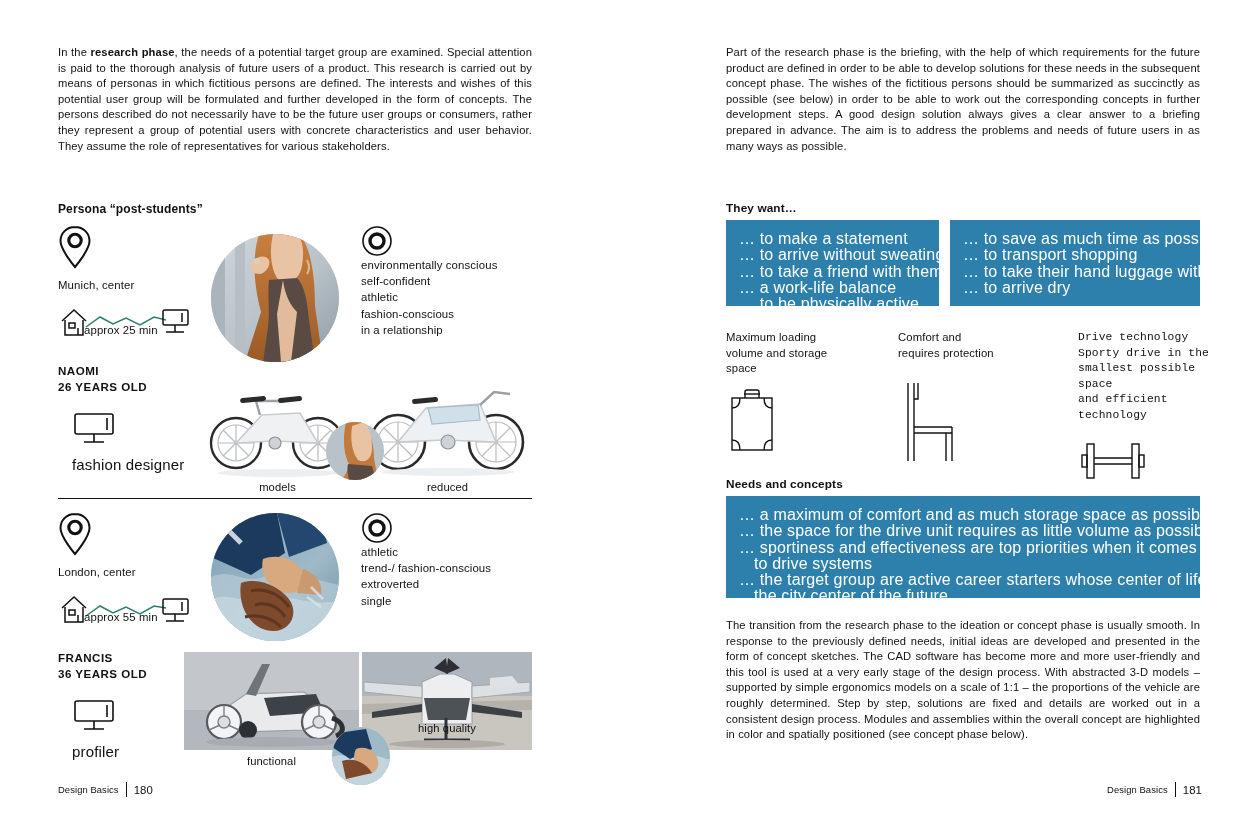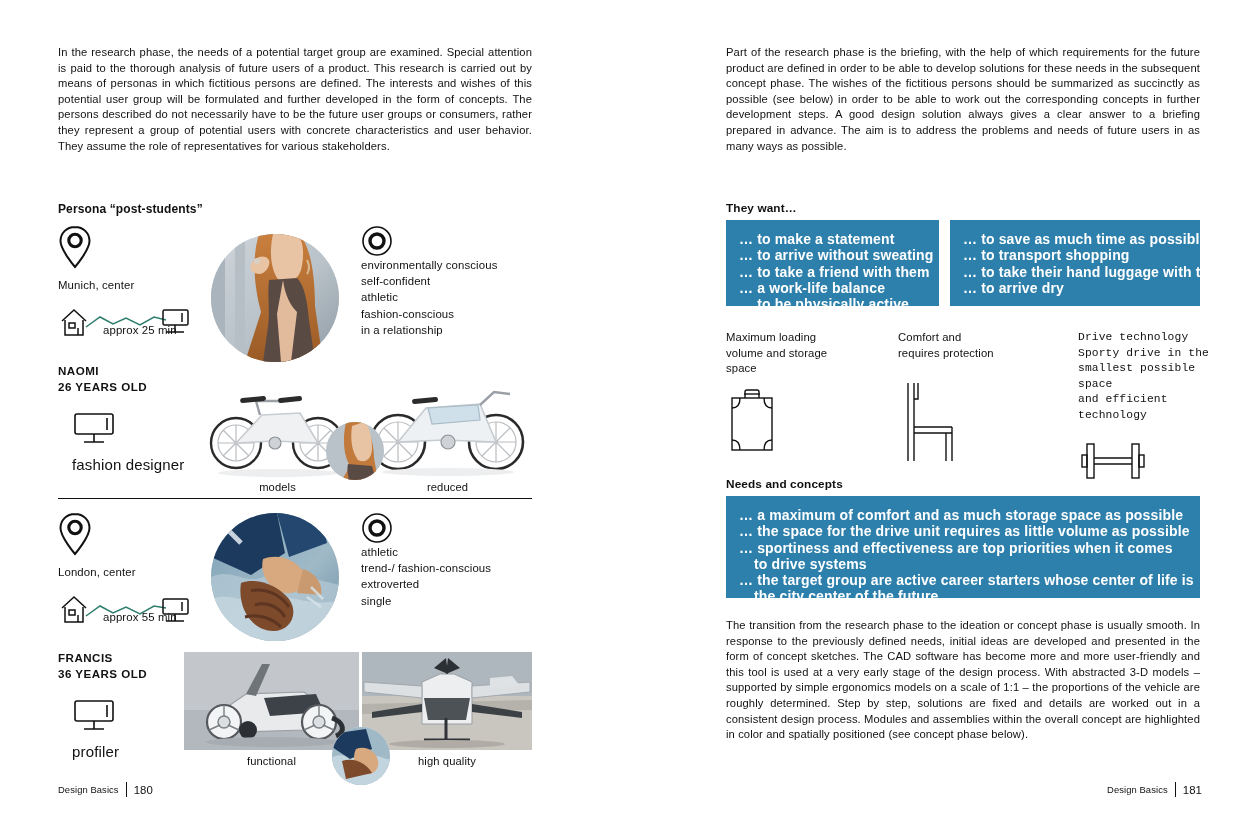--- a/index.html
+++ b/index.html
@@ -9,21 +9,21 @@
     color:#1a1a1a;overflow:hidden;position:relative;
   }
   .page{position:absolute;top:0;height:827px;}
   .page-left{left:0;width:630px;}
   .page-right{left:630px;width:630px;}
 
   .col-text{
     font-size:11.2px;line-height:15.6px;text-align:justify;
     letter-spacing:.01em;color:#111;
   }
-  .col-text b{font-weight:normal;}
+  .col-text b{font-weight:bold;}
 
   
   #left-intro{position:absolute;left:58px;top:45px;width:474px;}
 
   #persona-title{
     position:absolute;left:58px;top:202px;
     font-size:12px;font-weight:bold;letter-spacing:.01em;color:#111;
   }
 
   .persona{position:absolute;left:58px;width:480px;}
@@ -31,21 +31,21 @@
   #persona-2{top:512px;}
 
   .persona-left{position:absolute;left:0;top:0;width:140px;}
 
   .pin-icon{display:block;}
   .city-label{font-size:11.4px;color:#111;margin-top:5px;letter-spacing:.01em;}
 
   .commute{position:relative;margin-top:10px;height:42px;width:135px;}
   .commute svg{position:absolute;left:0;top:0;}
   .commute-label{
-    position:absolute;left:45px;top:23px;font-size:11.4px;color:#111;
+    position:absolute;left:26px;top:23px;font-size:11.4px;color:#111;
     letter-spacing:.01em;white-space:nowrap;
   }
 
   .persona-name{
     font-size:11.6px;font-weight:bold;letter-spacing:.04em;
     color:#111;line-height:16px;margin-top:20px;
   }
   .job-block{margin-top:16px;padding-left:14px;}
   .job-label{font-size:15px;color:#111;margin-top:5px;letter-spacing:.01em;}
 
@@ -78,22 +78,22 @@
 
   .sect-head{
     position:absolute;left:96px;font-size:11.8px;font-weight:bold;
     letter-spacing:.01em;color:#111;
   }
   #head-they-want{top:201px;}
   #head-needs{top:477px;}
 
   .bluebox{
     position:absolute;background:#2E80AC;color:#ffffff;
-    font-size:14px;line-height:16.3px;letter-spacing:.01em;
-    padding:11px 13px 13px 13px;box-sizing:border-box;font-weight:bold;
+    font-size:16px;line-height:16.3px;letter-spacing:.01em;
+    padding:11px 13px 13px 13px;box-sizing:border-box;
   }
   #blue-want-1{left:96px;top:220px;width:213px;height:86px;}
   #blue-want-2{left:320px;top:220px;width:250px;height:86px;}
   #blue-needs{left:96px;top:496px;width:474px;height:102px;}
   .bluebox .ln{white-space:nowrap;}
   .bluebox .cont{padding-left:15px;}
 
   .feature{position:absolute;top:330px;width:150px;}
   #feature-1{left:96px;}
   #feature-2{left:268px;}
@@ -387,21 +387,21 @@
       <path d="M110 34 L168 30 L168 40 L110 46 Z" fill="#dde0e3" stroke="#a2a8ae" stroke-width="1"></path>
       <path d="M60 34 L2 30 L2 40 L60 46 Z" fill="#dde0e3" stroke="#a2a8ae" stroke-width="1"></path>
       <path d="M62 46 L108 46 L104 68 L66 68 Z" fill="#4d5257"></path>
       <path d="M110 52 L160 60 L160 66 L110 60 Z" fill="#3c4146"></path>
       <path d="M60 52 L10 60 L10 66 L60 60 Z" fill="#3c4146"></path>
       <path d="M84 66 L84 88 M62 88 L108 88" stroke="#2f3338" stroke-width="3" fill="none"></path>
       <path d="M128 26 L150 24 L158 34 L128 36 Z" fill="#dfe2e5"></path>
       <ellipse cx="85" cy="92" rx="58" ry="4" fill="#b0aca5"></ellipse>
     </svg>
   </div>
-  <div class="caption" style="left:362px;top:755px;width:170px;">high quality</div>
+  <div class="caption" style="left:362px;top:722px;width:170px;">high quality</div>
 
   <div class="photo-circle" style="left:332px;top:727px;width:58px;height:58px;">
     <svg width="58" height="58" viewBox="0 0 58 58">
       <rect width="58" height="58" fill="#9fb9c7"></rect>
       <path d="M0 30 C14 24 24 36 36 30 C46 26 54 34 58 32 L58 58 L0 58 Z" fill="#c2d4de"></path>
       <path d="M6 6 L34 2 L40 22 L18 32 L0 20 Z" fill="#1c3a5e"></path>
       <path d="M24 22 C34 18 44 24 46 34 C48 44 38 50 30 46 C22 42 20 30 24 22 Z" fill="#d8a87e"></path>
       <path d="M10 34 C22 30 34 36 40 46 L14 52 Z" fill="#7d4a2b"></path>
     </svg>
   </div>

